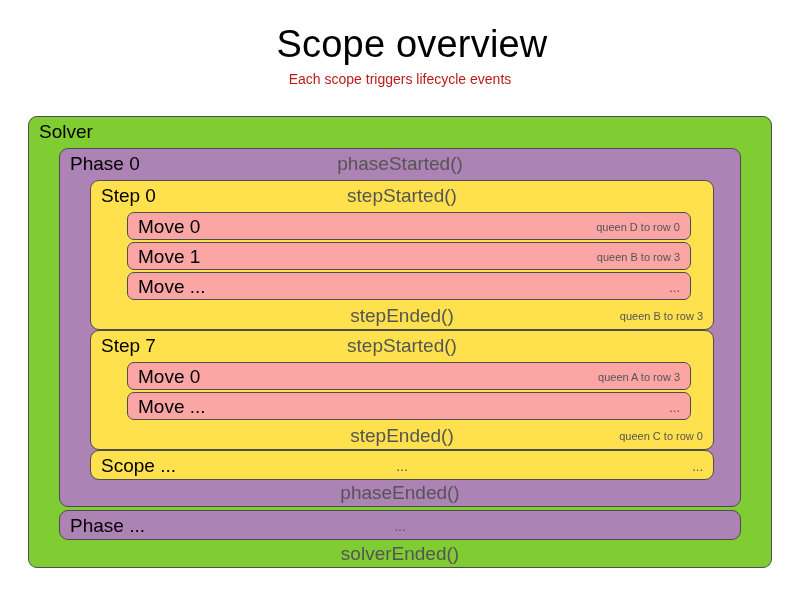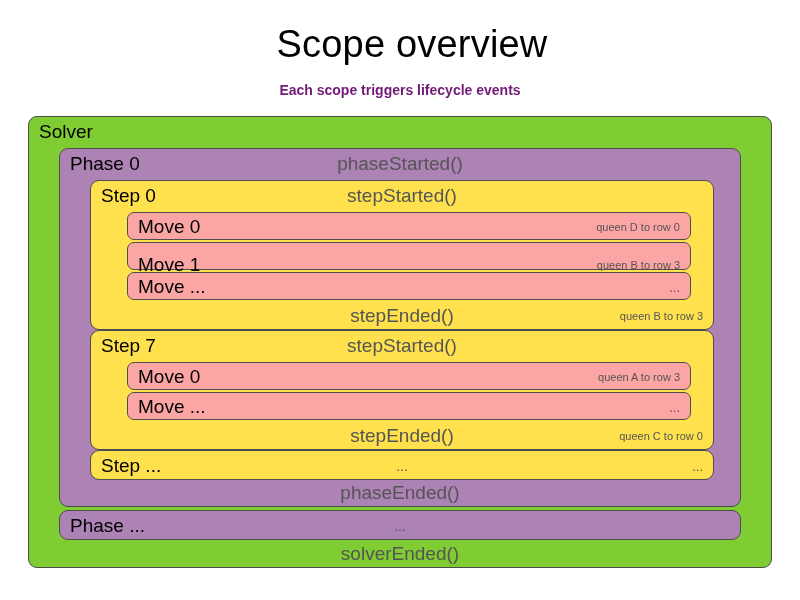--- a/index.html
+++ b/index.html
@@ -33,24 +33,24 @@
   .main-title {
     font-size: 38px;
     font-weight: 400;
     color: #000000;
     line-height: 44px;
     letter-spacing: 0.2px;
     margin-left: 24px;
   }
   .sub-title {
     font-size: 14px;
-    font-weight: 700;
-    color: #701a75;
+    font-weight: 400;
+    color: #b91c1c;
     line-height: 18px;
-    margin-top: 15px;
+    margin-top: 4px;
   }
 
   
   .scope {
     position: absolute;
     box-sizing: border-box;
     border: 1px solid #4d4d4d;
     border-radius: 9px;
   }
 
@@ -187,21 +187,21 @@
         </div>
 
         <div class="scope scope-move move-0">
           <div class="row row-move" style="top:0;">
             <span class="lbl-left">Move 0</span>
             <span class="lbl-right">queen D to row 0</span>
           </div>
         </div>
 
         <div class="scope scope-move move-1">
-          <div class="row row-move" style="top:0;margin-top:8px;">
+          <div class="row row-move" style="top:0;">
             <span class="lbl-left">Move 1</span>
             <span class="lbl-right">queen B to row 3</span>
           </div>
         </div>
 
         <div class="scope scope-move move-2">
           <div class="row row-move" style="top:0;">
             <span class="lbl-left">Move ...</span>
             <span class="lbl-right small">...</span>
           </div>
@@ -235,21 +235,21 @@
         </div>
 
         <div class="row row-footer" style="top:90px;">
           <span class="lbl-center">stepEnded()</span>
           <span class="lbl-right">queen C to row 0</span>
         </div>
       </div>
 
       <div class="scope scope-step-ellipsis">
         <div class="row" style="top:0;">
-          <span class="lbl-left">Step ...</span>
+          <span class="lbl-left">Scope ...</span>
           <span class="lbl-center small">...</span>
           <span class="lbl-right small">...</span>
         </div>
       </div>
 
       <div class="row row-footer" style="top:329px;">
         <span class="lbl-center">phaseEnded()</span>
       </div>
     </div>
 

